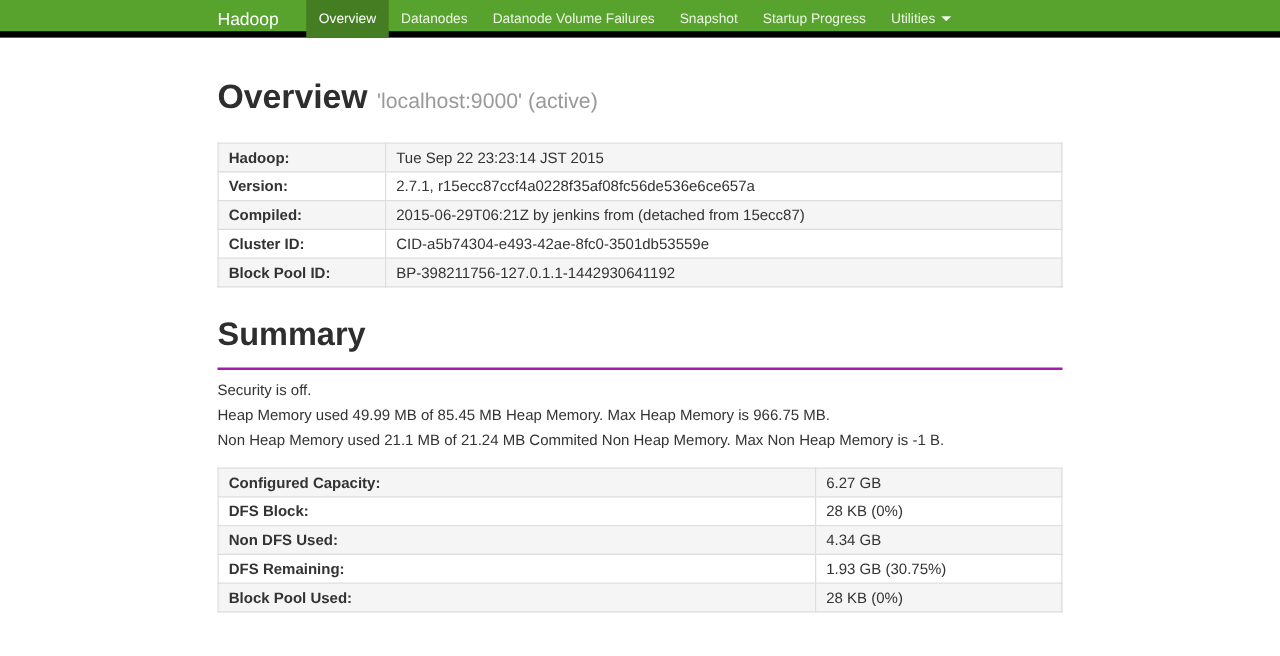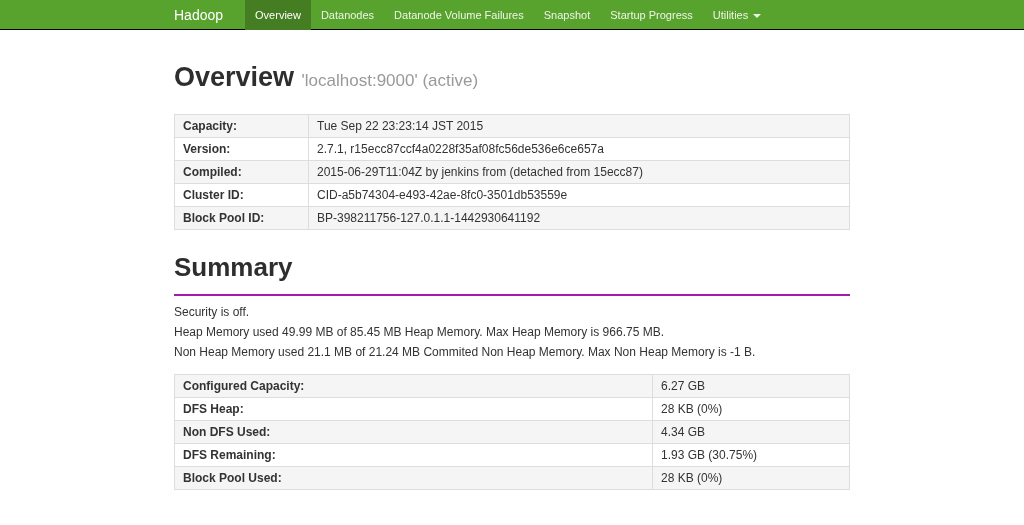--- a/index.html
+++ b/index.html
@@ -7,21 +7,21 @@
     margin: 0; padding: 0;
     width: 1024px; height: 525px;
     overflow: hidden;
     background: #ffffff;
     font-family: "Liberation Sans", sans-serif;
     color: #333;
   }
   
   .navbar {
     background: #58a22e;
-    border-bottom: 1px solid #000000;
+    border-bottom: 5px solid #000000;
     height: 30px;
     width: 100%;
   }
   .nav-inner {
     width: 676px;
     margin: 0 auto;
     height: 30px;
     display: flex;
     align-items: stretch;
   }
@@ -128,30 +128,30 @@
 <div class="container">
 
   <h1 class="page-title">
     <span>Overview</span>
     <small>'localhost:9000' (active)</small>
   </h1>
 
   <table class="info-table overview-table">
     <tbody>
       <tr>
-        <th>Capacity:</th>
+        <th>Hadoop:</th>
         <td>Tue Sep 22 23:23:14 JST 2015</td>
       </tr>
       <tr>
         <th>Version:</th>
         <td>2.7.1, r15ecc87ccf4a0228f35af08fc56de536e6ce657a</td>
       </tr>
       <tr>
         <th>Compiled:</th>
-        <td>2015-06-29T11:04Z by jenkins from (detached from 15ecc87)</td>
+        <td>2015-06-29T06:21Z by jenkins from (detached from 15ecc87)</td>
       </tr>
       <tr>
         <th>Cluster ID:</th>
         <td>CID-a5b74304-e493-42ae-8fc0-3501db53559e</td>
       </tr>
       <tr>
         <th>Block Pool ID:</th>
         <td>BP-398211756-127.0.1.1-1442930641192</td>
       </tr>
     </tbody>
@@ -165,21 +165,21 @@
     <div class="sline">Non Heap Memory used 21.1 MB of 21.24 MB Commited Non Heap Memory. Max Non Heap Memory is -1 B.</div>
   </div>
 
   <table class="info-table summary-table">
     <tbody>
       <tr>
         <th>Configured Capacity:</th>
         <td>6.27 GB</td>
       </tr>
       <tr>
-        <th>DFS Heap:</th>
+        <th>DFS Block:</th>
         <td>28 KB (0%)</td>
       </tr>
       <tr>
         <th>Non DFS Used:</th>
         <td>4.34 GB</td>
       </tr>
       <tr>
         <th>DFS Remaining:</th>
         <td>1.93 GB (30.75%)</td>
       </tr>

